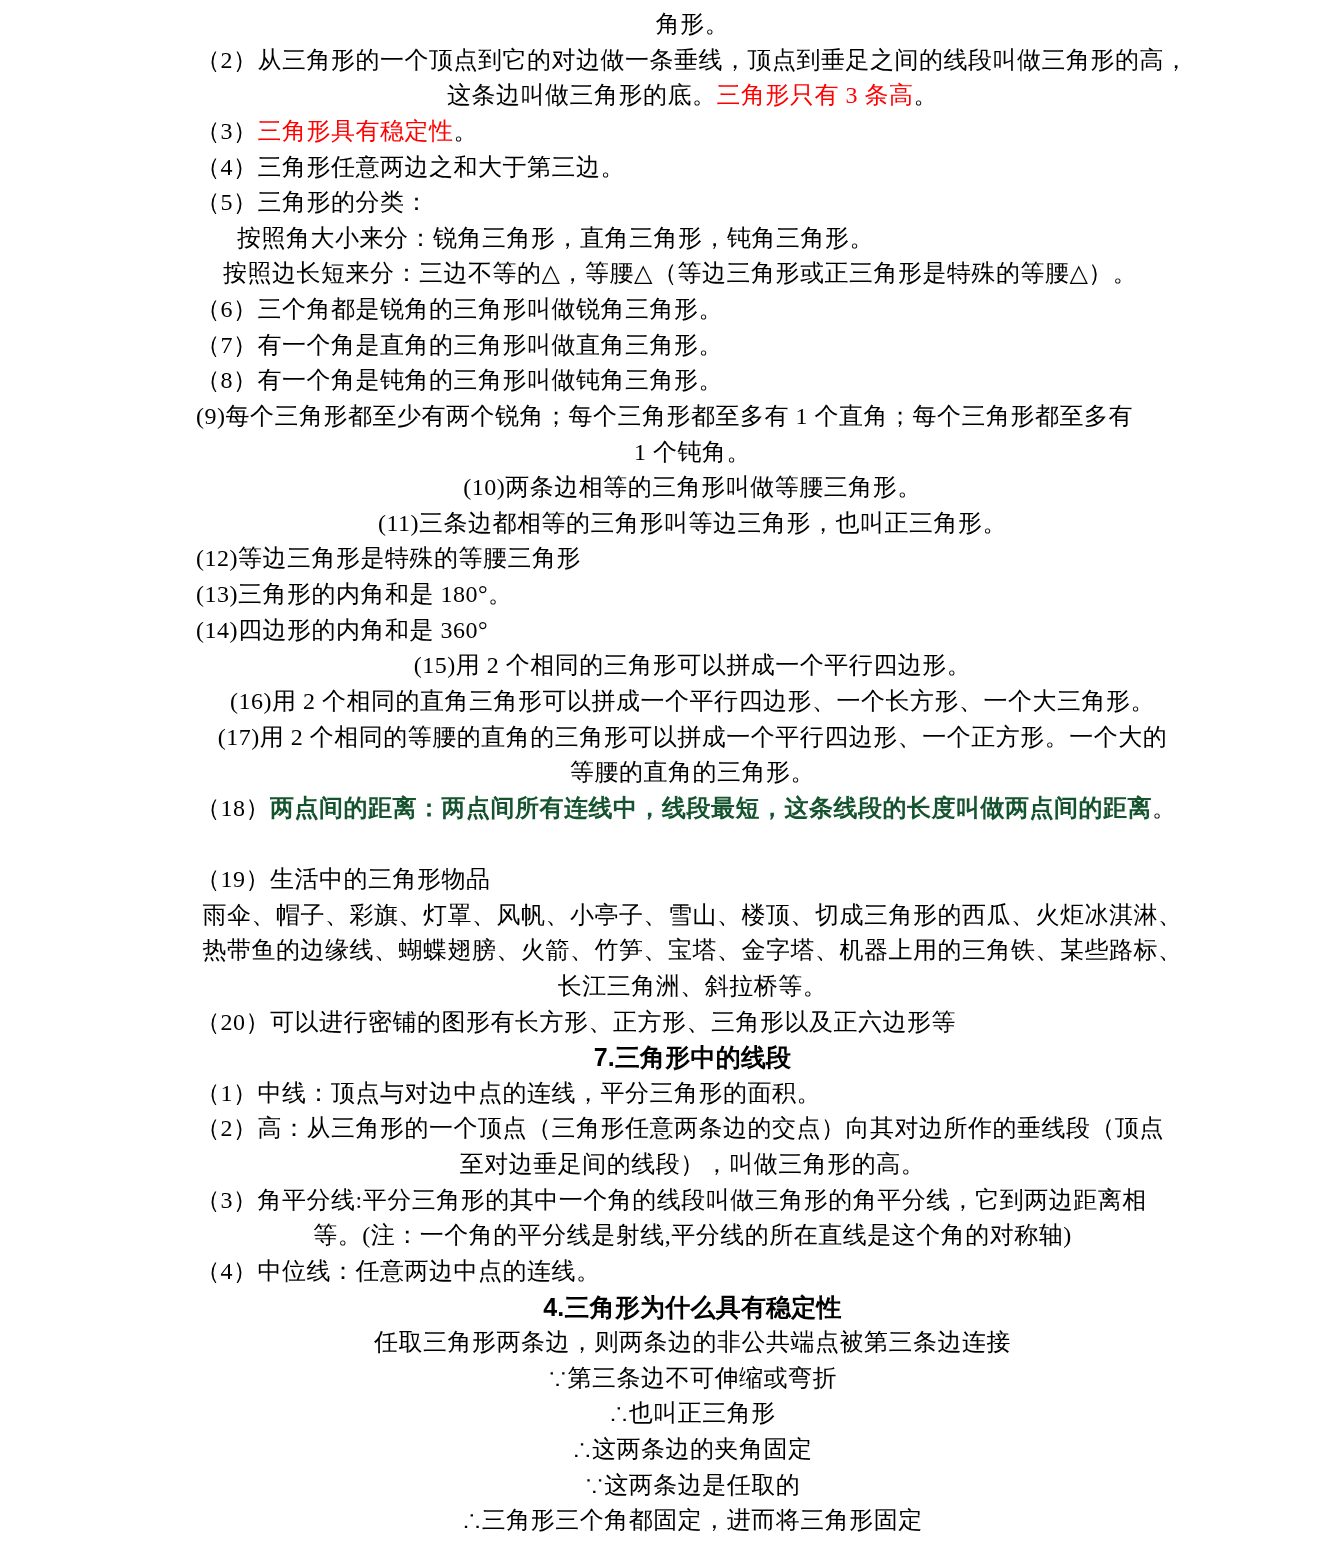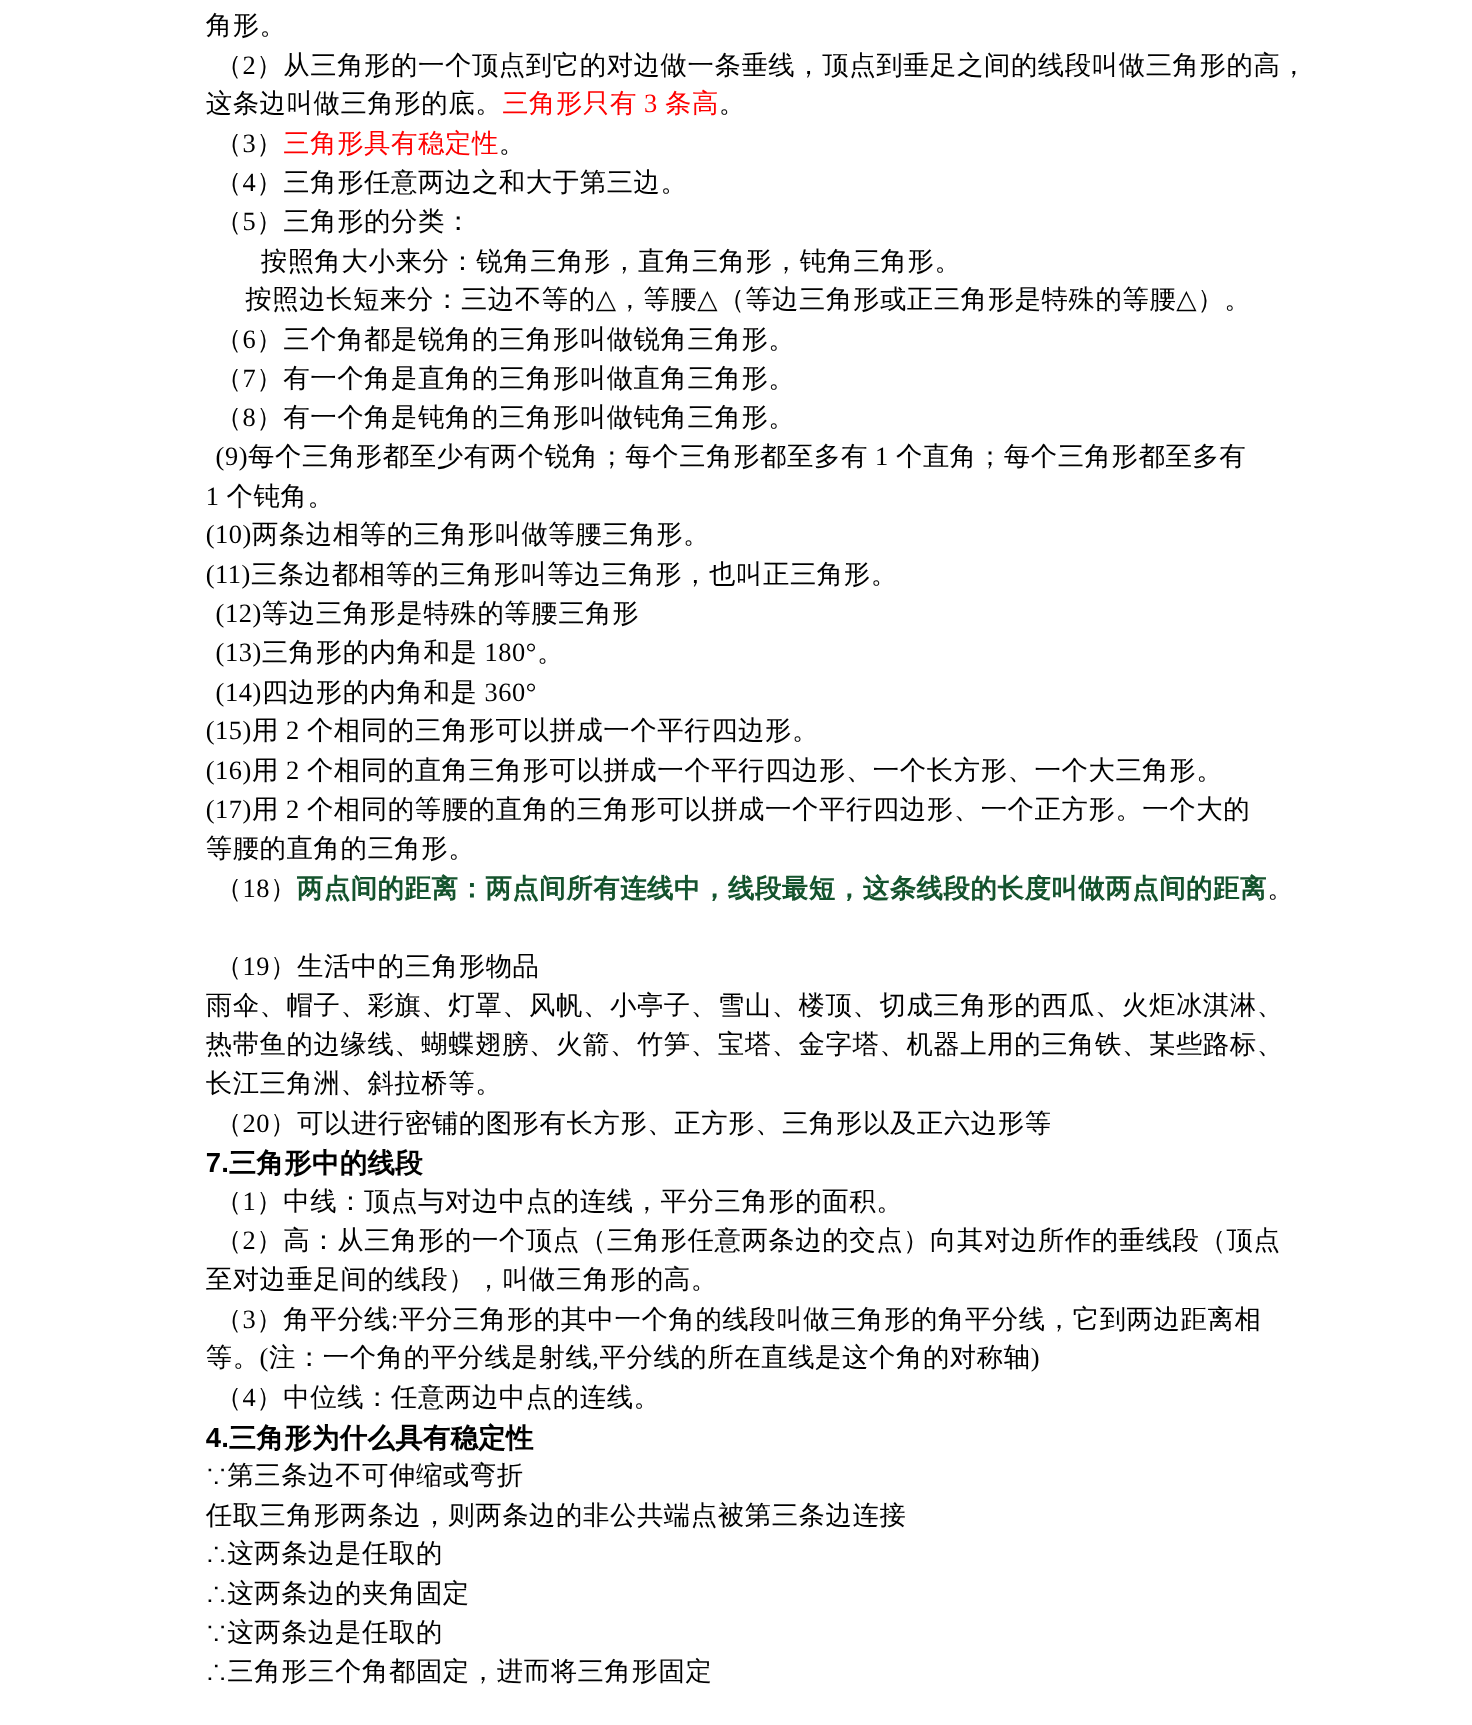--- a/index.html
+++ b/index.html
@@ -22,21 +22,21 @@
   }
   .line {
     height: 35.64px;
     line-height: 35.64px;
     font-size: 24px;
     letter-spacing: 0.5px;
     white-space: nowrap;
   }
   .blank { height: 35.64px; }
   
-  .ind-0 { padding-left: 0; }
+  .ind-0 { padding-left: 0; text-align: center; }
   .ind-1 { padding-left: 9px; }
   .ind-2 { padding-left: 36px; }
   .ind-3 { padding-left: 50px; }
   .ind-4 { padding-left: 42px; }
   
   .st-normal   { color: #000000; }
   .st-red      { color: #fe0000; }
   .st-red-bold { color: #14532d; font-weight: 700; }
   .st-heading  { color: #000000; font-weight: 700;
                  font-family: "Liberation Sans", "DejaVu Sans", sans-serif;
@@ -77,20 +77,20 @@
       <div class="line ind-0"><span class="st-normal">长江三角洲、斜拉桥等。</span></div>
       <div class="line ind-1"><span class="st-normal">（20）可以进行密铺的图形有长方形、正方形、三角形以及正六边形等</span></div>
       <div class="line ind-0"><span class="st-heading">7.三角形中的线段</span></div>
       <div class="line ind-1"><span class="st-normal">（1）中线：顶点与对边中点的连线，平分三角形的面积。</span></div>
       <div class="line ind-1"><span class="st-normal">（2）高：从三角形的一个顶点（三角形任意两条边的交点）向其对边所作的垂线段（顶点</span></div>
       <div class="line ind-0"><span class="st-normal">至对边垂足间的线段），叫做三角形的高。</span></div>
       <div class="line ind-1"><span class="st-normal">（3）角平分线:平分三角形的其中一个角的线段叫做三角形的角平分线，它到两边距离相</span></div>
       <div class="line ind-0"><span class="st-normal">等。(注：一个角的平分线是射线,平分线的所在直线是这个角的对称轴)</span></div>
       <div class="line ind-1"><span class="st-normal">（4）中位线：任意两边中点的连线。</span></div>
       <div class="line ind-0"><span class="st-heading">4.三角形为什么具有稳定性</span></div>
+      <div class="line ind-0"><span class="st-normal">任取三角形两条边，则两条边的非公共端点被第三条边连接</span></div>
       <div class="line ind-0"><span class="st-normal">∵第三条边不可伸缩或弯折</span></div>
-      <div class="line ind-0"><span class="st-normal">任取三角形两条边，则两条边的非公共端点被第三条边连接</span></div>
-      <div class="line ind-0"><span class="st-normal">∴这两条边是任取的</span></div>
+      <div class="line ind-0"><span class="st-normal">∴也叫正三角形</span></div>
       <div class="line ind-0"><span class="st-normal">∴这两条边的夹角固定</span></div>
       <div class="line ind-0"><span class="st-normal">∵这两条边是任取的</span></div>
       <div class="line ind-0"><span class="st-normal">∴三角形三个角都固定，进而将三角形固定</span></div>
     </div>
 </div>
 
 </body></html>

